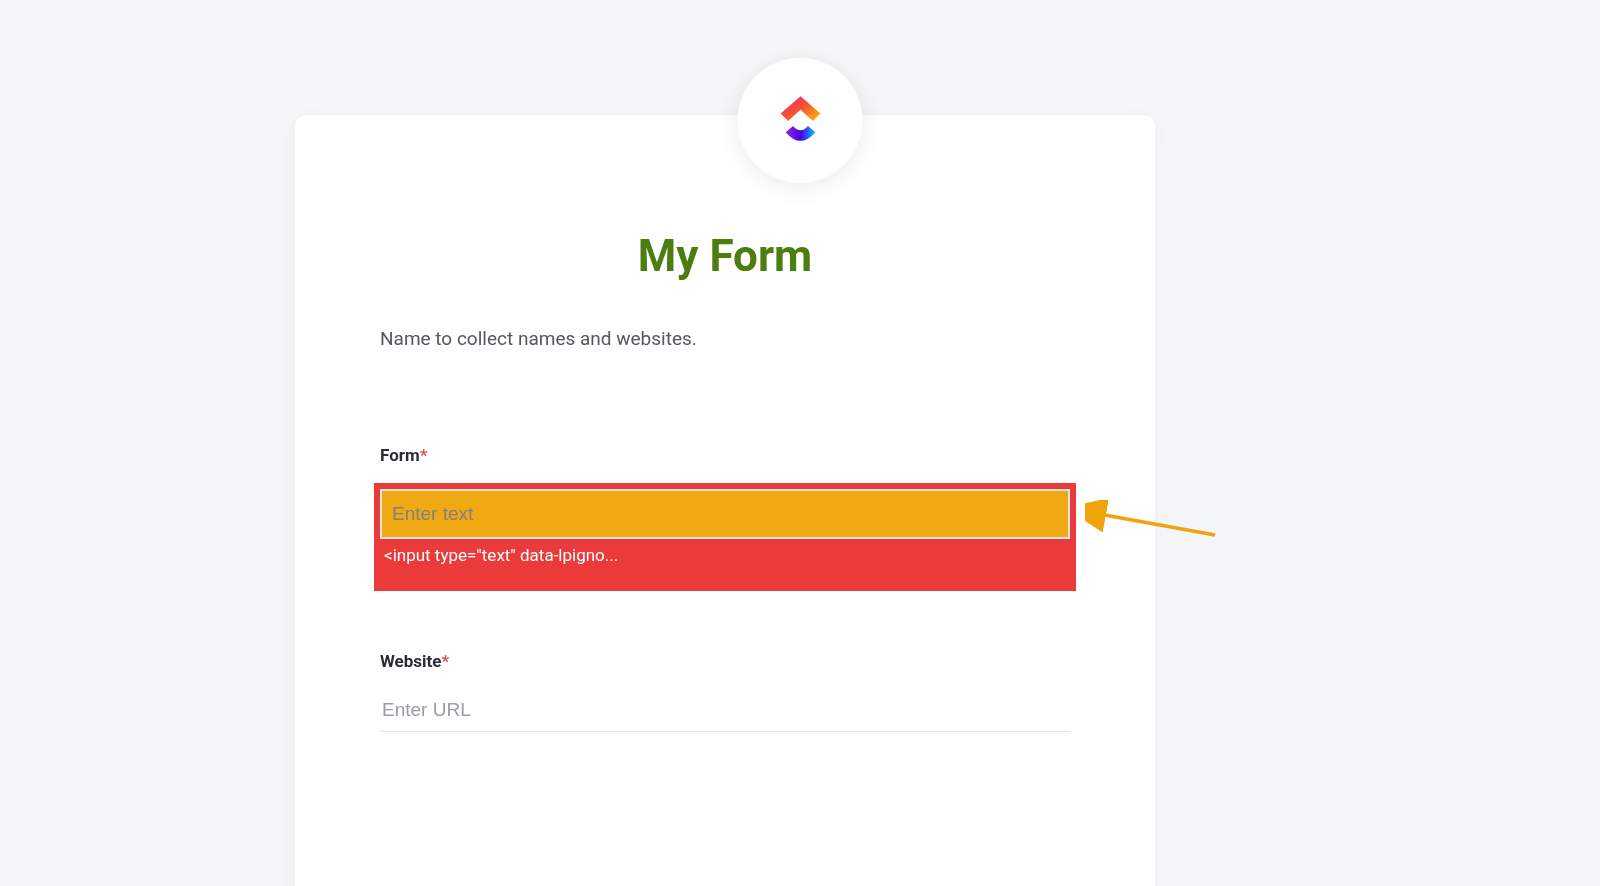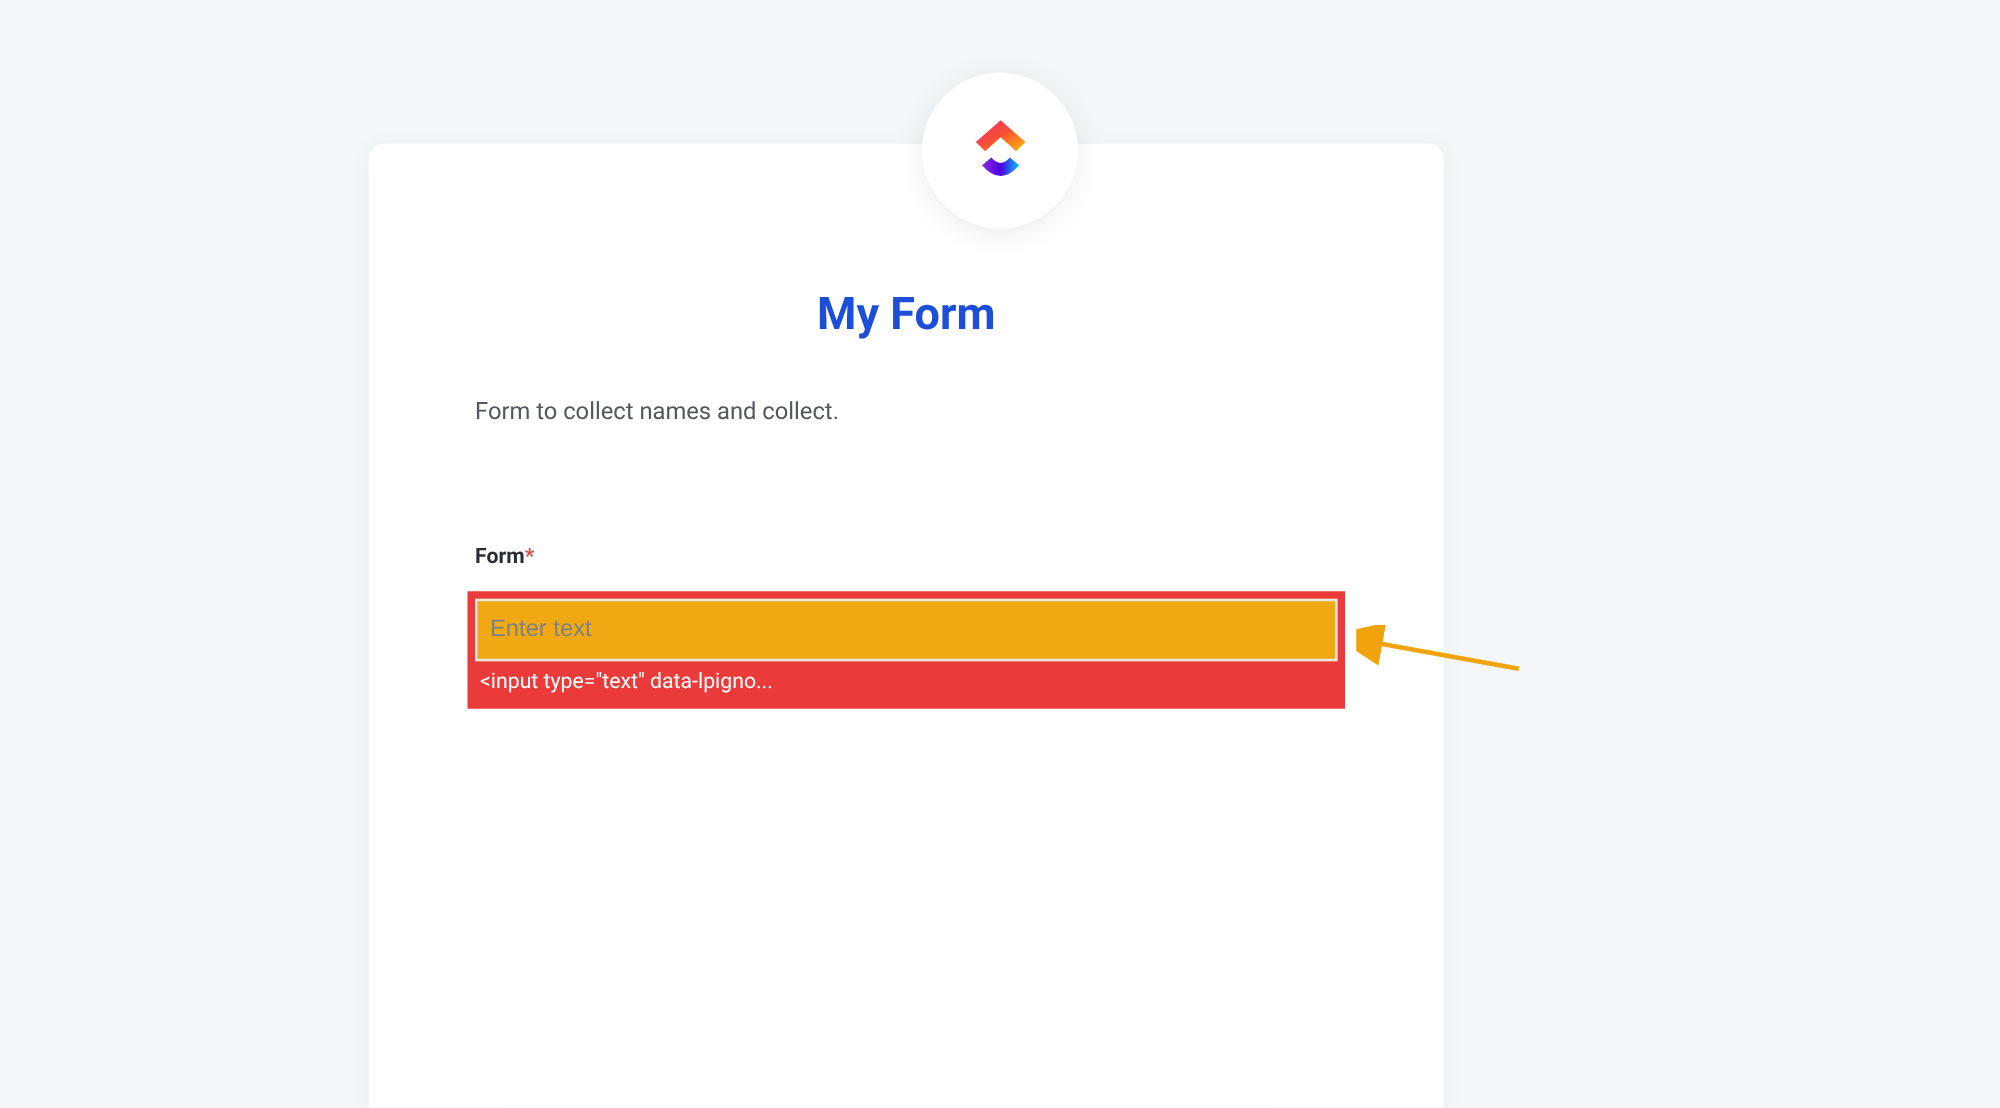--- a/index.html
+++ b/index.html
@@ -45,23 +45,23 @@
       z-index: 10;
     }
     
     .logo-icon {
       width: 62px;
       height: 62px;
     }
     
     .form-title {
       text-align: center;
-      font-size: 36px;
+      font-size: 44px;
       font-weight: 700;
-      color: #1d4ed8;
+      color: #4d7c0f;
       margin-top: 115px;
       margin-bottom: 45px;
     }
     
     .form-description {
       font-size: 19px;
       color: #54575e;
       margin-bottom: 95px;
       font-weight: 400;
     }
@@ -78,21 +78,21 @@
       margin-bottom: 18px;
     }
     
     .required-asterisk {
       color: #e04f4f;
       font-weight: 700;
     }
     
     .highlight-outer {
       background-color: #ea3a3a;
-      padding: 6px 6px 2px 6px;
+      padding: 6px 6px 16px 6px;
       margin-left: -6px;
       margin-right: -6px;
     }
     
     .highlight-inner {
       background-color: #f0a912;
       border: 2px solid #e6e6e6;
       width: 100%;
     }
     
@@ -160,34 +160,40 @@
       <path d="M 18 38 L 50 10 L 82 38 L 70 50 L 50 32 L 30 50 Z" fill="url(#topGrad)"></path>
       <path d="M 26 68 L 38 58 Q 50 72 62 58 L 74 68 Q 50 96 26 68 Z" fill="url(#botGrad)"></path>
     </svg>
   </span>
 </div>
 
 <div class="form-card">
 
   <h1 class="form-title">My Form</h1>
 
-  <p class="form-description">Form to collect names and collect.</p>
+  <p class="form-description">Name to collect names and websites.</p>
 
   <div class="form-group">
     <label class="field-label">
       <span>Form</span><span class="required-asterisk">*</span>
     </label>
     <div class="highlight-outer">
       <div class="highlight-inner">
         <input type="text" class="highlighted-input" placeholder="Enter text" style="">
       </div>
       <div class="code-snippet">&lt;input type="text" data-lpigno...</div>
     </div>
   </div>
 
+  <div class="form-group">
+    <label class="field-label">
+      <span>Website</span><span class="required-asterisk">*</span>
+    </label>
+    <input type="text" class="plain-input" placeholder="Enter URL" style="">
+  </div>
 
 </div>
 
 <div class="annotation-arrow">
   <svg width="140" height="50" xmlns="http://www.w3.org/2000/svg">
     <defs>
       <marker id="arrowhead" markerWidth="12" markerHeight="10" refX="2" refY="5" orient="auto">
         <polygon points="0 0, 12 5, 0 10" fill="#f0a30a"></polygon>
       </marker>
     </defs>

